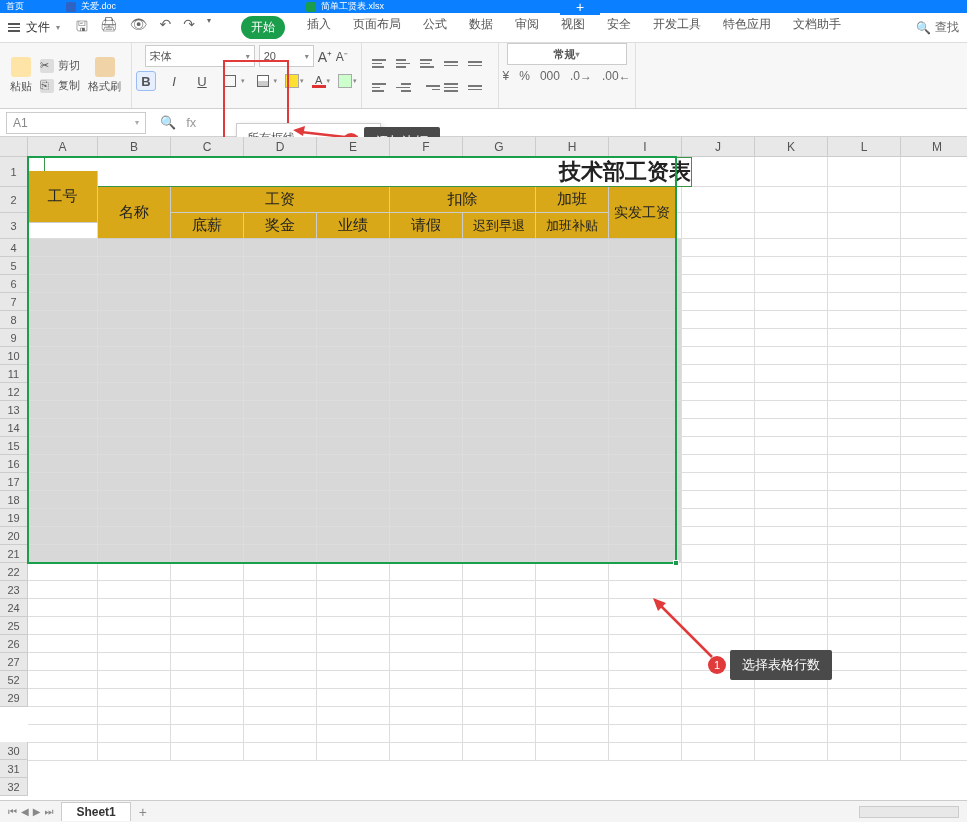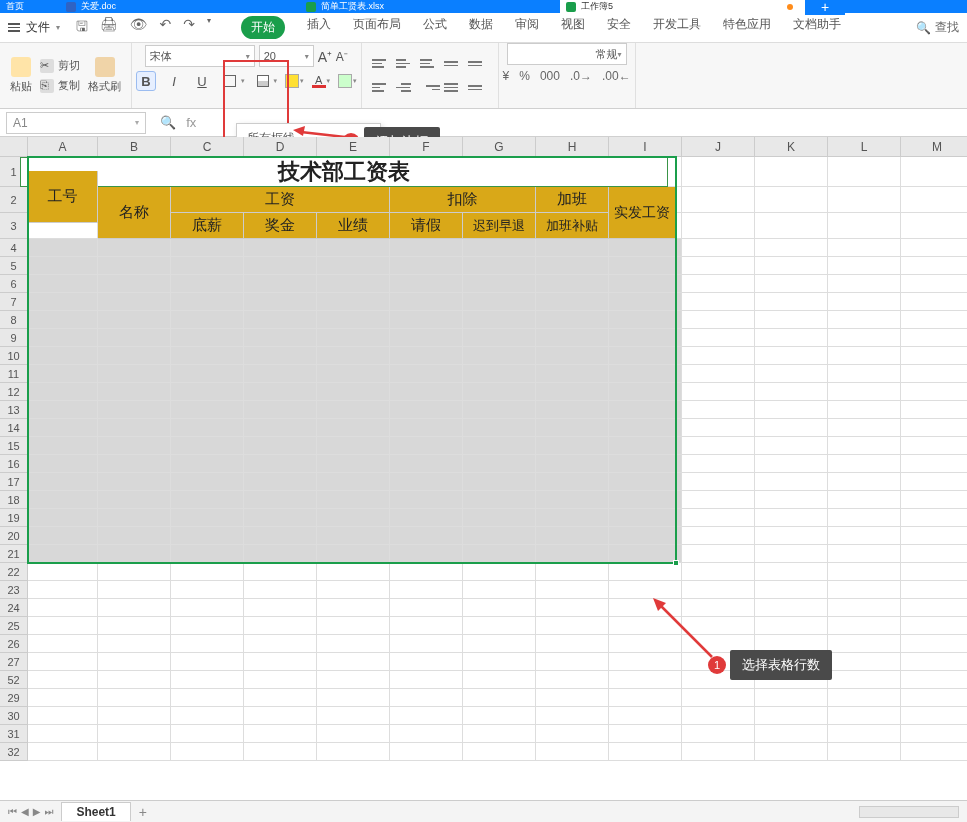--- a/index.html
+++ b/index.html
@@ -52,21 +52,21 @@
 .cdrop .cbox { width:14px; height:14px; }
 .cdrop .cdn { font-size:7px; color:#888; }
 .align-grid { display:grid; grid-template-columns:repeat(5,20px); grid-template-rows:repeat(2,20px); gap:4px; padding:4px; }
 .align-grid .ai { display:flex; flex-direction:column; justify-content:center; gap:2px; }
 .align-grid .ai span { height:1.5px; background:#777; }
 .merge-box { display:flex; flex-direction:column; align-items:center; gap:2px; padding:0 6px; }
 .merge-icon { width:32px; height:22px; background:#c5e0c5; border:1px solid #8bb88b; border-radius:3px; }
 .wrap-box { display:flex; flex-direction:column; align-items:center; gap:2px; padding:0 6px; }
 .wrap-icon { width:28px; height:22px; border:1px dashed #aaa; border-radius:3px; }
 .num-box { display:flex; flex-direction:column; gap:4px; padding:0 4px; }
-.num-sel { width:120px; height:22px; border:1px solid #ccc; background:#fff; font-size:11px; padding:0 4px; display:flex; align-items:center; justify-content:flex-end; }
+.num-sel { width:120px; height:22px; border:1px solid #ccc; background:#fff; font-size:11px; padding:0 4px; display:flex; align-items:center; justify-content:center;font-weight:bold; }
 .num-icons { display:flex; gap:10px; color:#666; font-size:12px; }
 .cond-box { display:flex; flex-direction:column; align-items:center; gap:2px; padding:0 8px; }
 .cond-icon { width:26px; height:22px; background:linear-gradient(45deg,#ffe 40%,#cdf 60%); border:1px solid #ccc; border-radius:3px; }
 
 
 .red-box { position:absolute; border:2px solid #e03a3a; pointer-events:none; }
 
 
 .namebox-row { height:28px; display:flex; align-items:center; border-bottom:1px solid #d0d0d0; font-size:12px; }
 .namebox { width:140px; height:22px; border:1px solid #ccc; margin:0 6px; display:flex; align-items:center; justify-content:space-between; padding:0 6px; color:#888; }
@@ -119,25 +119,20 @@
   <div class="tab tab-home">
       <span>首页</span>
     </div>
   <div class="tab tab-doc">
       <span class="icon"></span>
       <span>关爱.doc</span>
     </div>
   <div class="tab tab-xlsx">
       <span class="icon"></span>
       <span>简单工贤表.xlsx</span>
-    </div>
-  <div class="tab tab-new">
-      <span class="icon"></span>
-      <span>工作簿5</span>
-      <span class="dot"></span>
     </div>
   <div class="tab-plus">
       <span>+</span>
     </div>
 </div>
 
 <div class="menubar">
   <div class="menu-left">
     <div class="ham">
         <span></span>
@@ -372,21 +367,21 @@
       <div class="rh" style="height: 18px;">20</div>
       <div class="rh" style="height: 18px;">21</div>
       <div class="rh" style="height: 18px;">22</div>
       <div class="rh" style="height: 18px;">23</div>
       <div class="rh" style="height: 18px;">24</div>
       <div class="rh" style="height: 18px;">25</div>
       <div class="rh" style="height: 18px;">26</div>
       <div class="rh" style="height: 18px;">27</div>
       <div class="rh" style="height: 18px;">52</div>
       <div class="rh" style="height: 18px;">29</div>
-      <div class="rh" style="height: 18px;">30</div>
+      <div class="rh" style="height: 18px; margin-top: 35px;">30</div>
       <div class="rh" style="height: 18px;">31</div>
       <div class="rh" style="height: 18px;">32</div>
     </div>
   <div class="grid" id="grid">
       <div class="row">
         <div class="cell" style="width: 70px; height: 30px;"></div>
         <div class="cell" style="width: 73px; height: 30px;"></div>
         <div class="cell" style="width: 73px; height: 30px;"></div>
         <div class="cell" style="width: 73px; height: 30px;"></div>
         <div class="cell" style="width: 73px; height: 30px;"></div>
@@ -859,21 +854,21 @@
         <div class="cell" style="width: 73px; height: 18px;"></div>
         <div class="cell" style="width: 73px; height: 18px;"></div>
         <div class="cell" style="width: 73px; height: 18px;"></div>
         <div class="cell" style="width: 73px; height: 18px;"></div>
         <div class="cell" style="width: 73px; height: 18px;"></div>
         <div class="cell" style="width: 73px; height: 18px;"></div>
         <div class="cell" style="width: 73px; height: 18px;"></div>
       </div>
     </div>
 
-  <div class="title-cell" style="left:20px; top:20px; width:648px; height:30px;">
+  <div class="title-cell" style="left:44px; top:20px; width:648px; height:30px;justify-content:flex-end;">
     <span>技术部工资表</span>
   </div>
 
   <div class="hdr-cell" style="left:28px; top:34px; width:70px; height:52px;">工号</div>
   <div class="hdr-cell" style="left:171px; top:50px; width:219px; height:26px; justify-content:center;">工资</div>
   <div class="hdr-cell" style="left:98px; top:50px; width:73px; height:52px;">名称</div>
   <div class="hdr-cell" style="left:171px; top:76px; width:73px; height:26px;">底薪</div>
   <div class="hdr-cell" style="left:244px; top:76px; width:73px; height:26px;">奖金</div>
   <div class="hdr-cell" style="left:317px; top:76px; width:73px; height:26px;">业绩</div>
   <div class="hdr-cell" style="left:390px; top:50px; width:146px; height:26px;">扣除</div>

